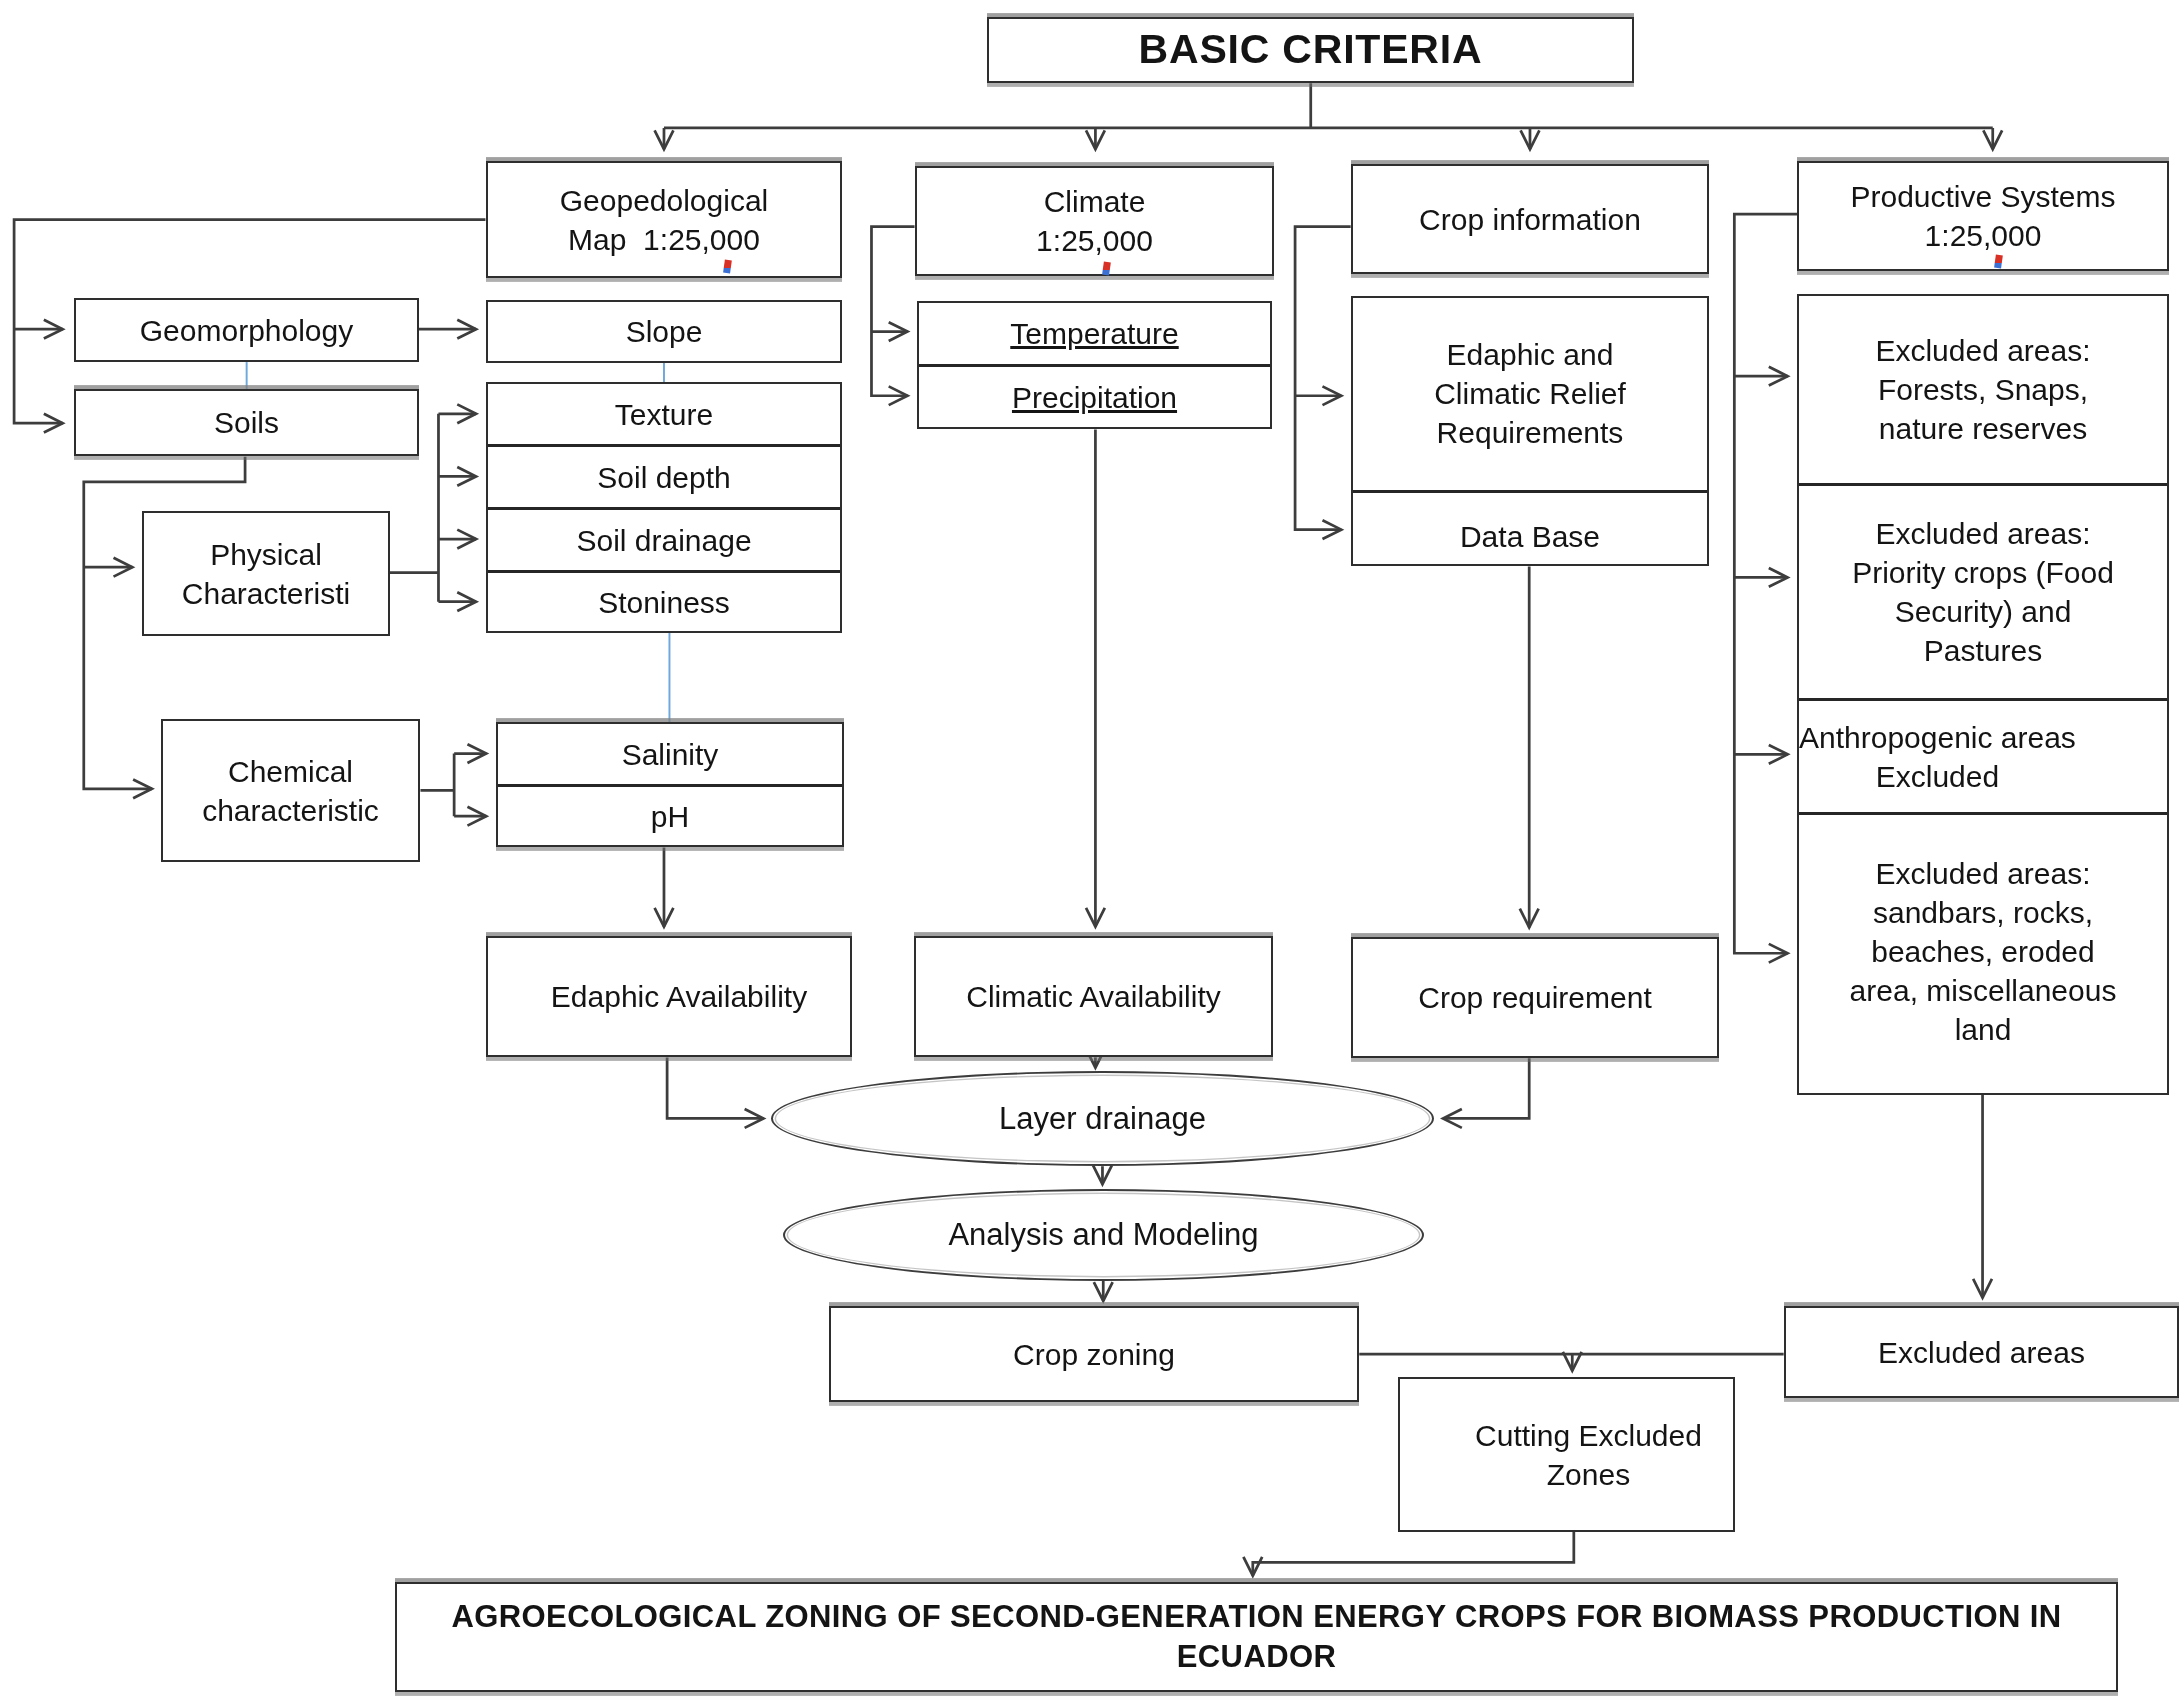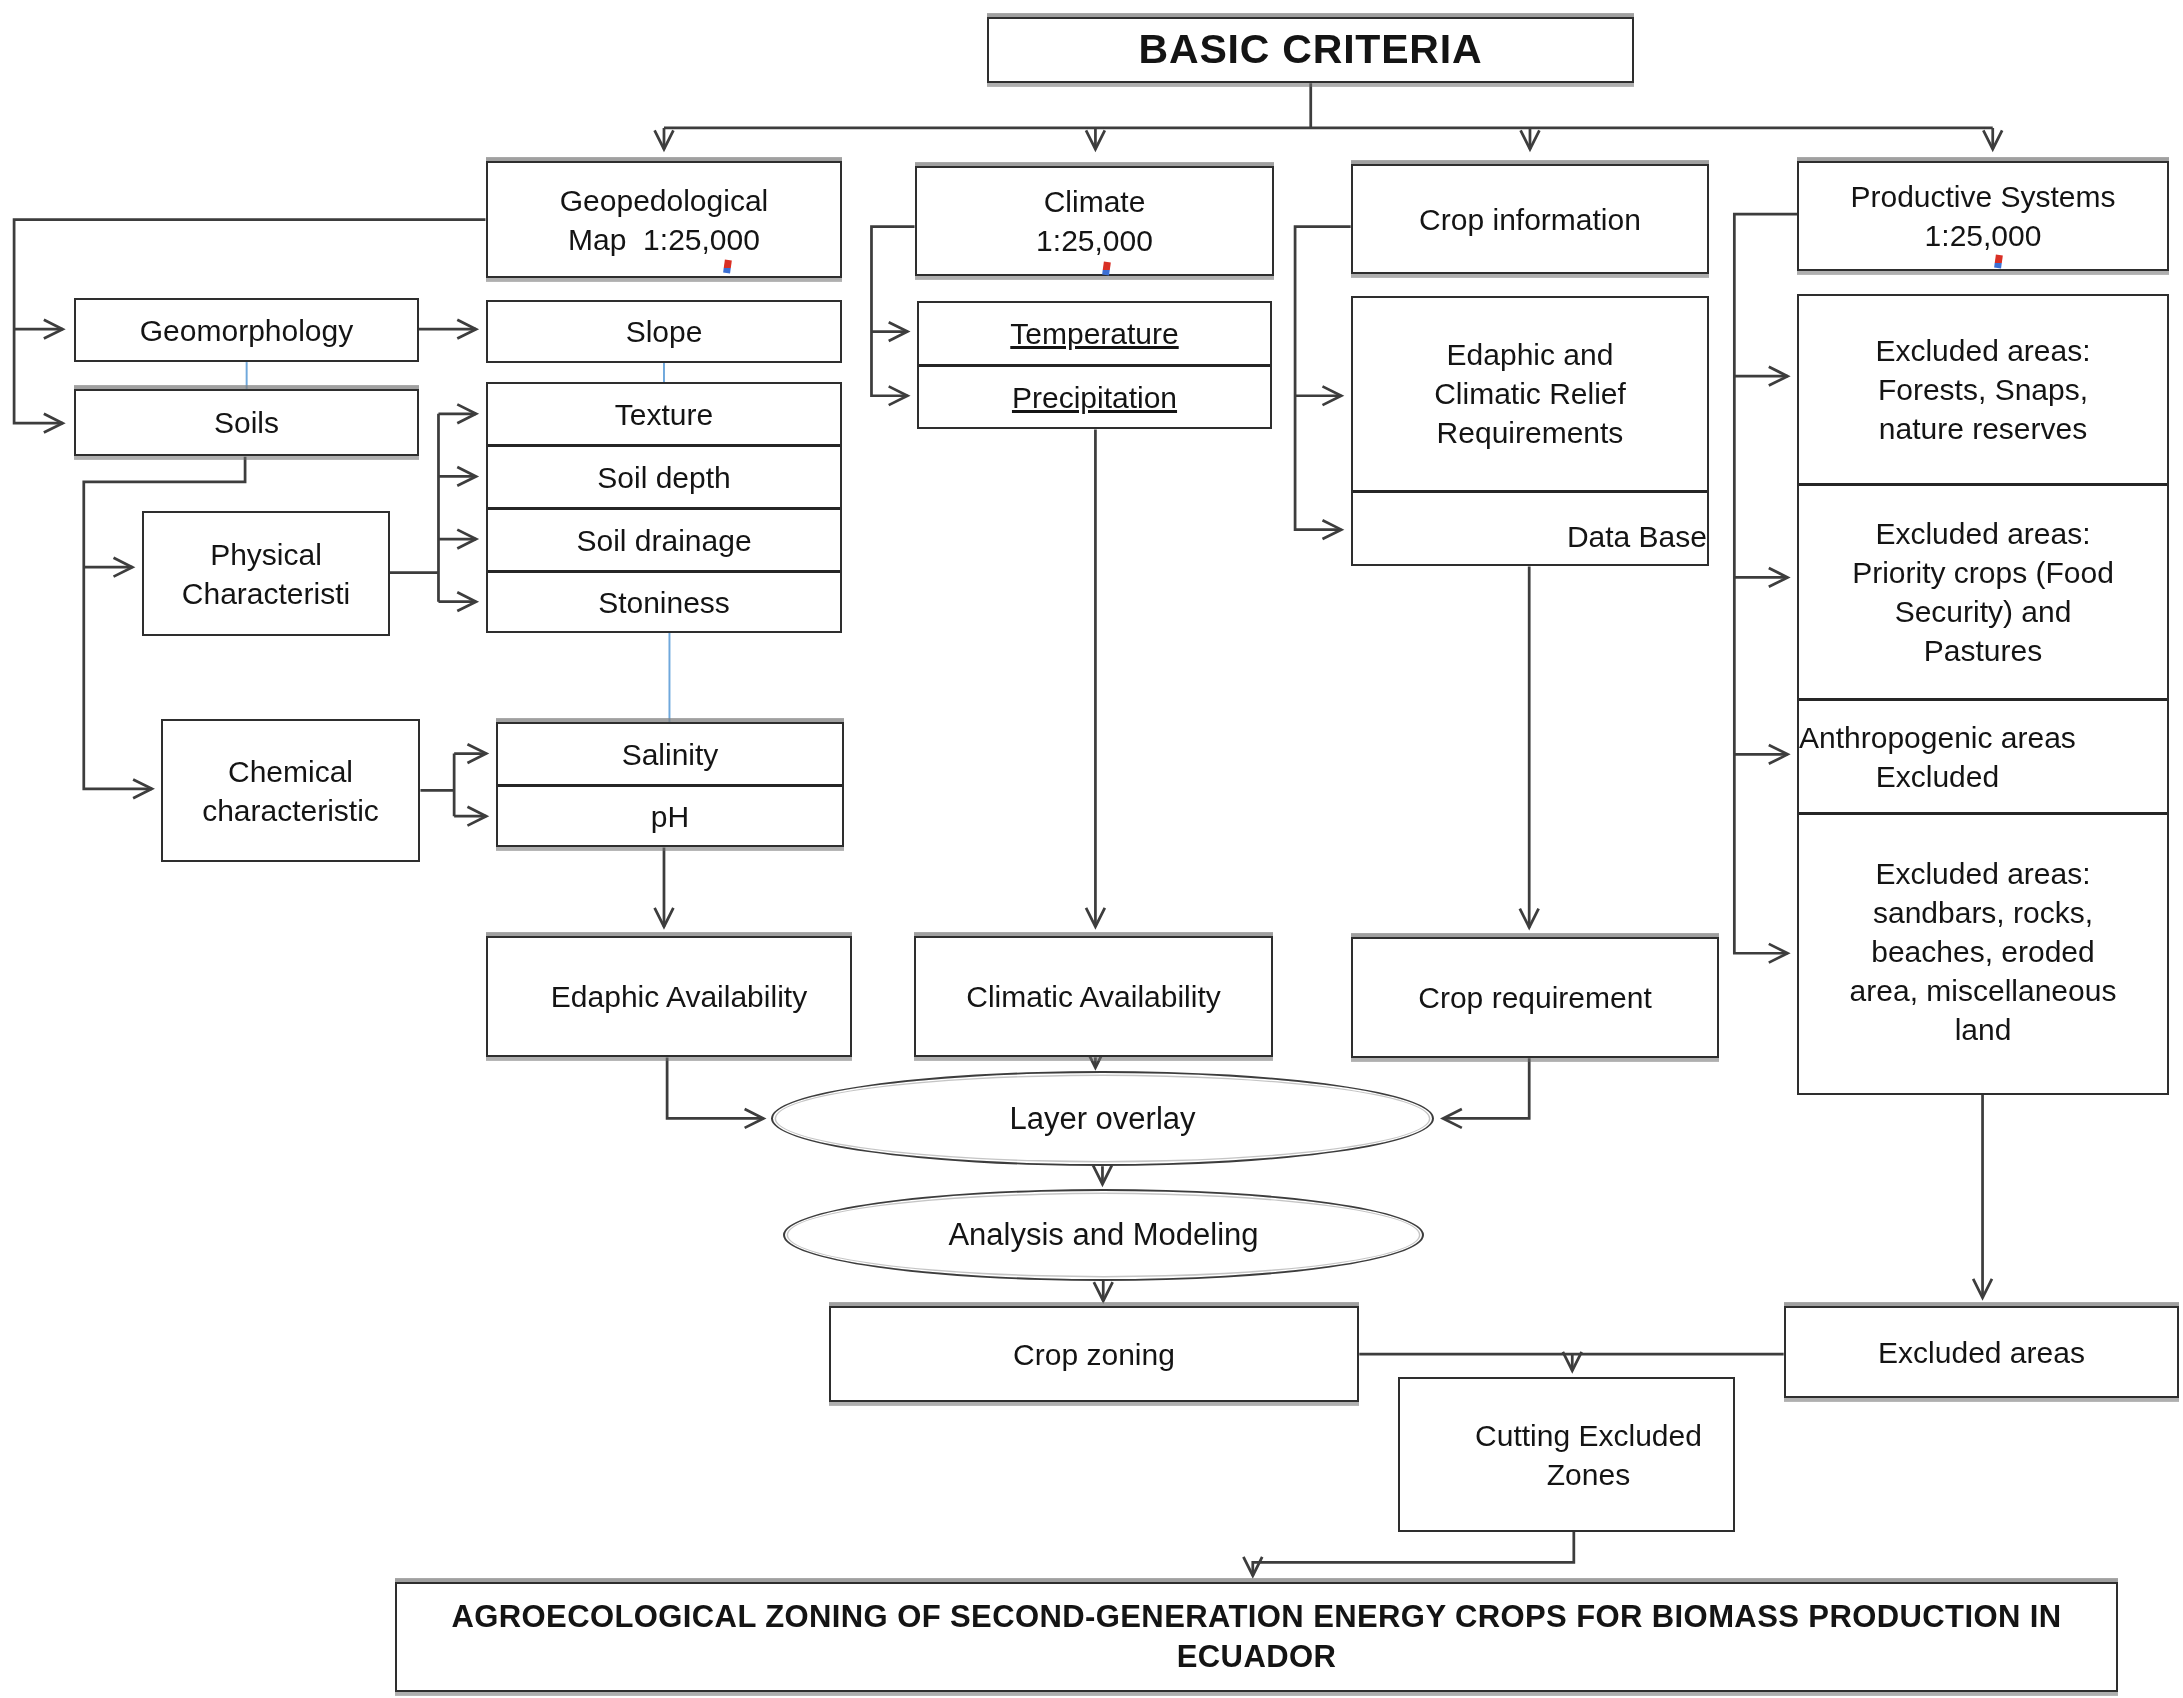--- a/index.html
+++ b/index.html
@@ -195,21 +195,21 @@
   <div class="box sc" style="left:1351px;top:164px;width:358px;height:110px;">
     <span>Crop information</span>
   </div>
 
   <div class="box stack" style="left:1351px;top:296px;width:358px;height:270px;gap:16px;">
     <div class="row" style="height:207px;">
       <span>Edaphic and
 Climatic Relief
 Requirements</span>
     </div>
-    <div class="row" style="height:59px;justify-content:flex-end;">
+    <div class="row" style="height:59px;">
       <span>Data Base</span>
     </div>
   </div>
 
   <div class="box sc" style="left:1351px;top:937px;width:368px;height:121px;">
     <span>Crop requirement</span>
   </div>
 
   <div class="box sc" style="left:1797px;top:161px;width:372px;height:110px;">
     <span>Productive Systems
@@ -240,21 +240,21 @@
 area, miscellaneous
 land</span>
     </div>
   </div>
 
   <div class="box sc" style="left:1784px;top:1306px;width:395px;height:92px;">
     <span>Excluded areas</span>
   </div>
 
   <div class="ellipse" style="left:771px;top:1071px;width:663px;height:95px;">
-    <span>Layer overlay</span>
+    <span>Layer drainage</span>
   </div>
 
   <div class="ellipse" style="left:783px;top:1189px;width:641px;height:92px;">
     <span>Analysis and Modeling</span>
   </div>
 
   <div class="box sc" style="left:829px;top:1306px;width:530px;height:96px;">
     <span>Crop zoning</span>
   </div>
 

